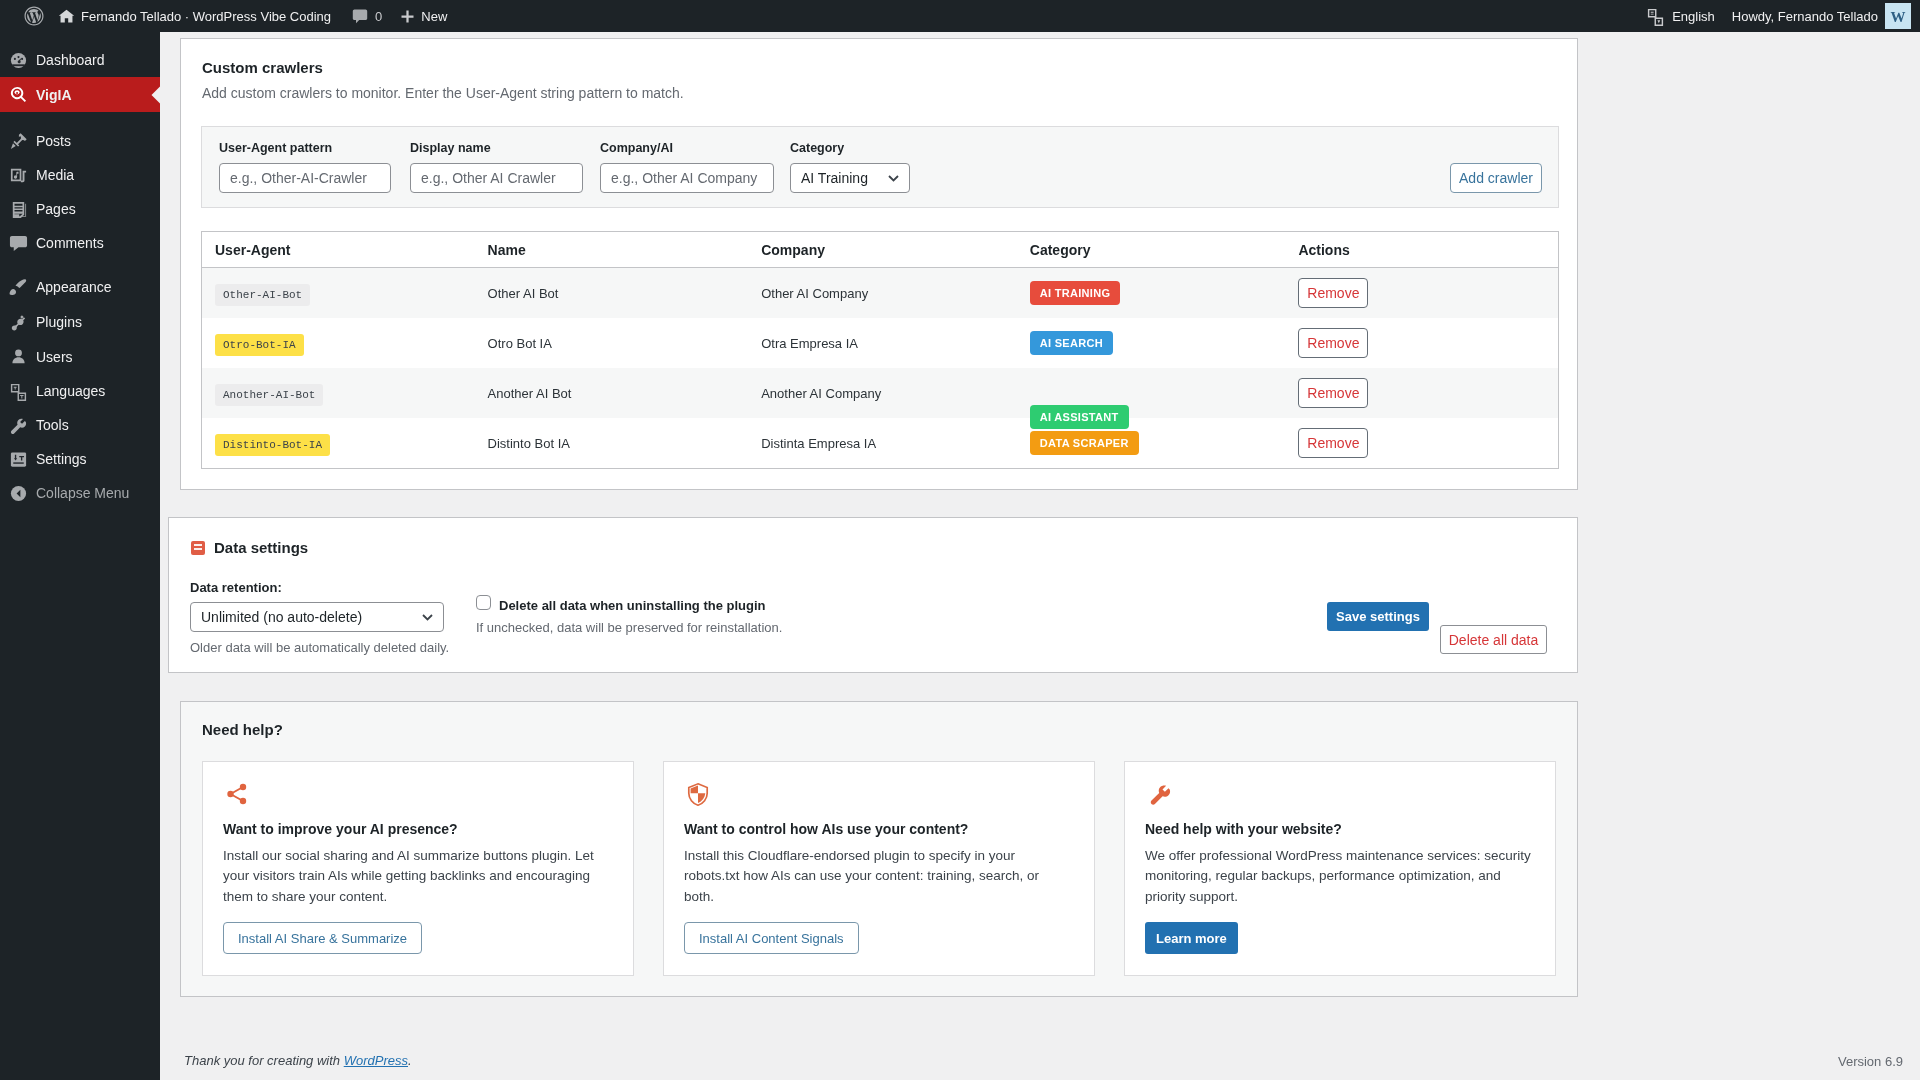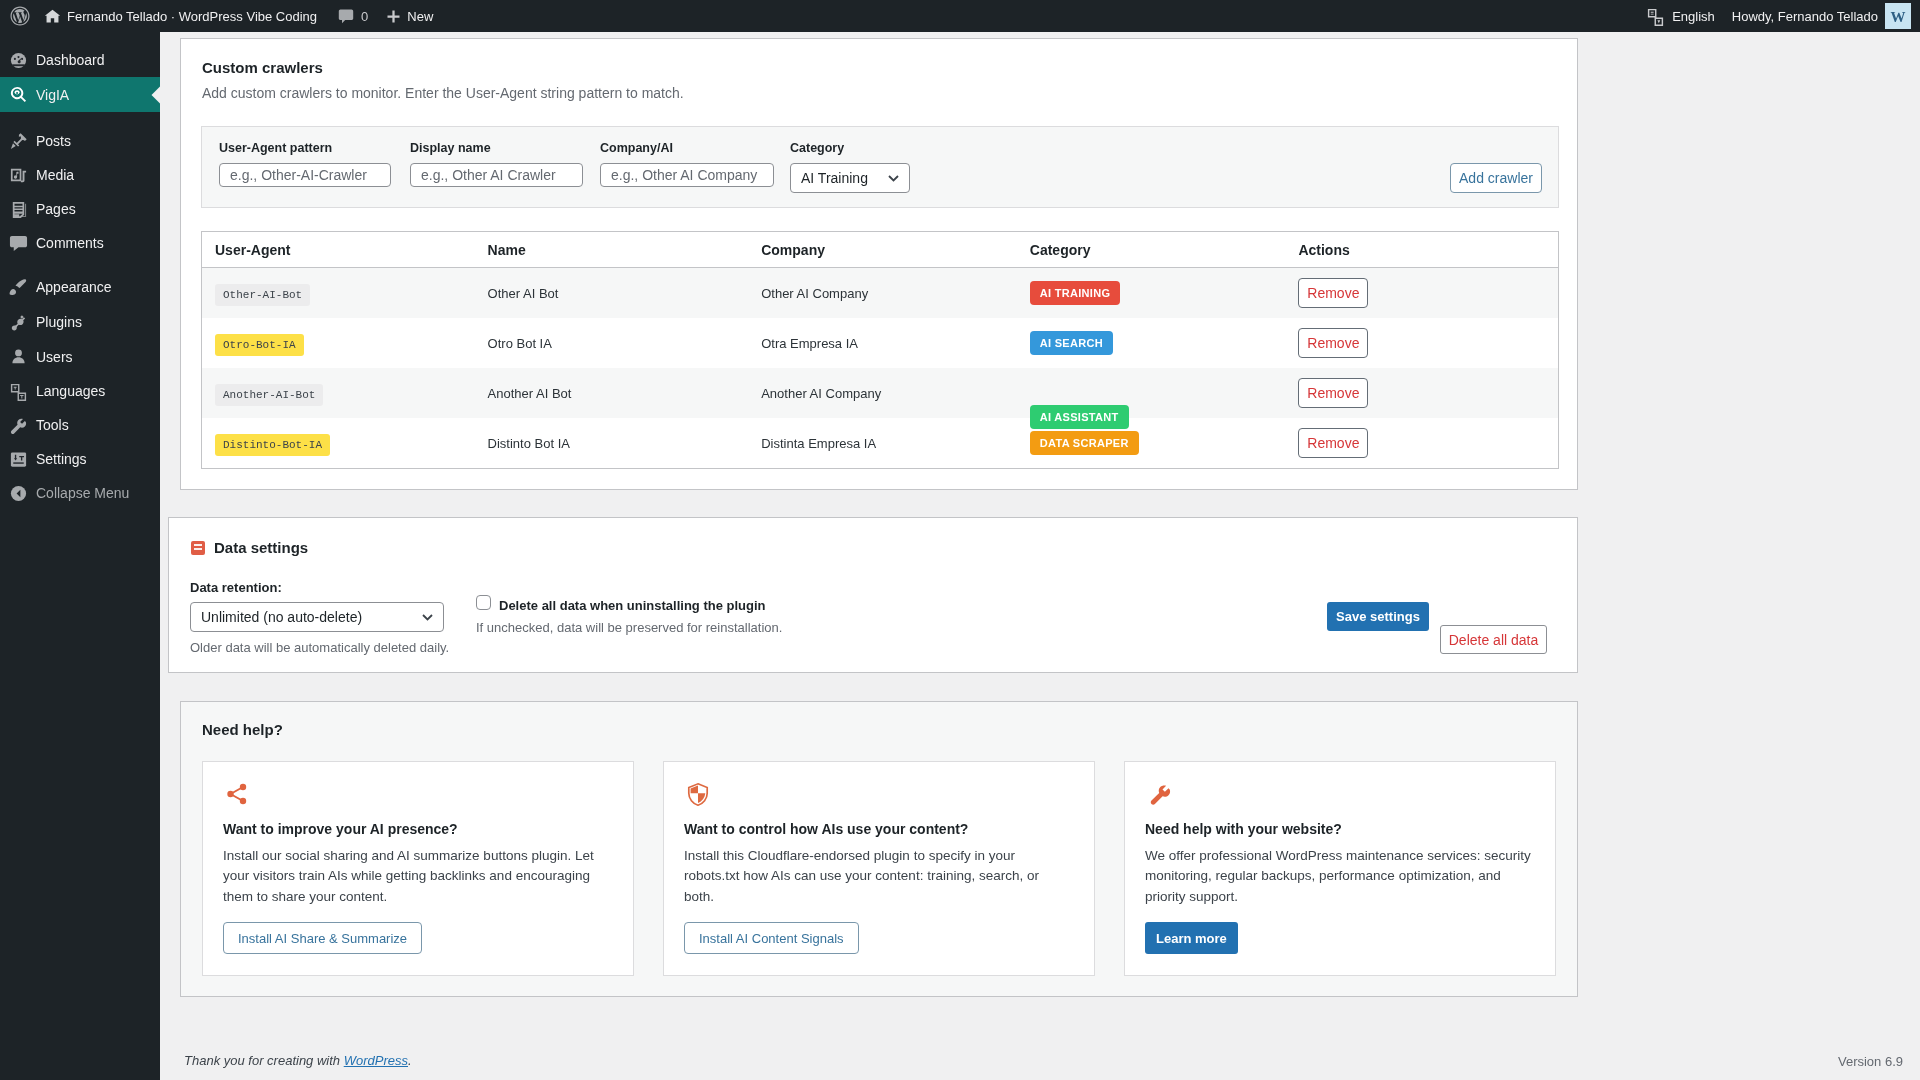--- a/index.html
+++ b/index.html
@@ -1,45 +1,45 @@
 <!DOCTYPE html>
 <html><head>
 <meta charset="utf-8">
 <style>
 * { margin:0; padding:0; box-sizing:border-box; }
 html,body { width:1920px; height:1080px; overflow:hidden; }
 body { font-family:"Liberation Sans", sans-serif; background:#f0f0f1; position:relative; color:#1d2327; -webkit-font-smoothing:antialiased; }
 
 
 .adminbar { position:absolute; left:0; top:0; width:1920px; height:32px; background:#1d2327; color:#f0f0f1; font-size:13px; display:flex; align-items:center; z-index:50; }
-.ab-left { display:flex; align-items:center; height:32px; }
+.ab-left { display:flex; align-items:center; height:32px;margin-left:14px; }
 .ab-right { margin-left:auto; display:flex; align-items:center; height:32px; }
 .ab-item { display:flex; align-items:center; height:32px; padding:0 8px; }
 .ab-icon { fill:#a7aaad; }
 
 
 .sidebar { position:absolute; left:0; top:32px; width:160px; height:1048px; background:#1d2327; font-size:14px; }
 .mi { position:relative; display:flex; align-items:center; height:34px; color:#f0f0f1; padding-left:8px; }
 .mi .ico { width:20px; height:20px; margin-right:8px; display:flex; align-items:center; justify-content:center; flex:0 0 20px; }
 .mi .ico svg { fill:#a7aaad; }
-.mi.active { background:#0f766e; font-weight:400;text-align:center; }
+.mi.active { background:#b91c1c; font-weight:700;text-align:center; }
 .mi.active .ico svg { fill:#fff; }
 .arrow { position:absolute; right:-6px; top:50%; width:12px; height:12px; background:#f0f0f1; transform:translateY(-50%) rotate(45deg); }
 .gap { height:12px; }
 .mi.dim { color:#a7aaad; }
 
 
 .box { position:absolute; background:#fff; border:1px solid #c3c4c7; }
 .h2 { font-size:15px; font-weight:bold; color:#1d2327; }
 .muted { color:#646970; }
 
 
 .formbox { position:absolute; left:20px; top:87px; width:1358px; height:82px; background:#f6f7f7; border:1px solid #dcdcde; }
 .flabel { position:absolute; top:14px; font-size:12.5px; font-weight:bold; color:#1d2327; }
-.finput { position:absolute; top:36px; height:24px; background:#fff; border:1px solid #8c8f94; border-radius:4px; font-size:14px; color:#646970; display:flex; align-items:center; padding:0 10px; }
+.finput { position:absolute; top:36px; height:30px; background:#fff; border:1px solid #8c8f94; border-radius:4px; font-size:14px; color:#646970; display:flex; align-items:center; padding:0 10px; }
 .fselect { position:absolute; top:36px; height:30px; background:#fff; border:1px solid #8c8f94; border-radius:4px; font-size:14px; color:#1d2327; display:flex; align-items:center; padding:0 10px; justify-content:space-between; }
 .btn-sec { background:#fff; border:1px solid #7a97ab; color:#38739c; border-radius:4px; font-size:14px; display:inline-flex; align-items:center; justify-content:center; }
 
 
 .tbl { position:absolute; left:20px; top:192px; width:1358px; border:1px solid #c3c4c7; background:#fff; }
 .trow { position:relative; display:flex; align-items:center; height:50px; font-size:13px; color:#2c3338; }
 .trow.head { height:36px; font-weight:bold; font-size:14px; color:#1d2327; background:#fff; border-bottom:1px solid #c3c4c7; }
 .trow.odd { background:#f6f7f7; }
 .c1 { width:286px; padding-left:13px; }
 .c2 { width:274px; }

